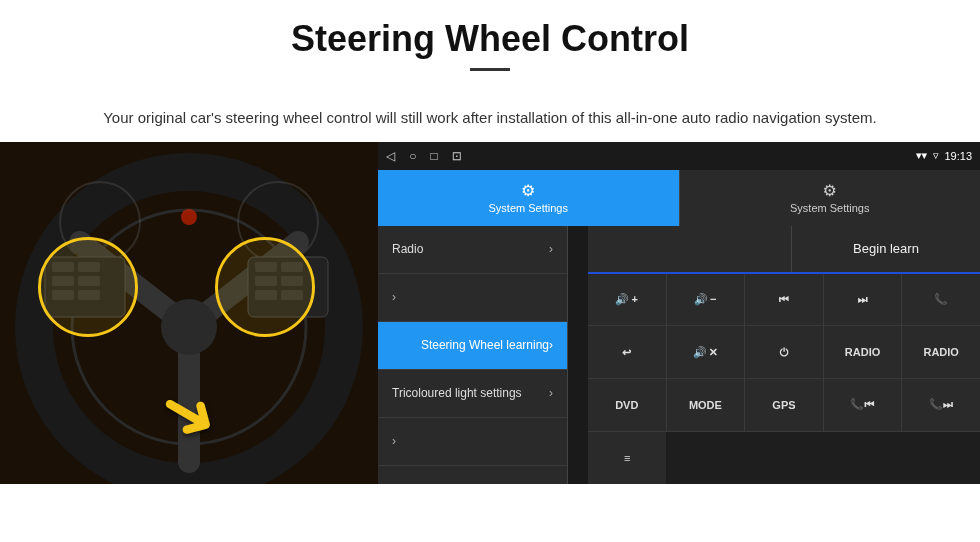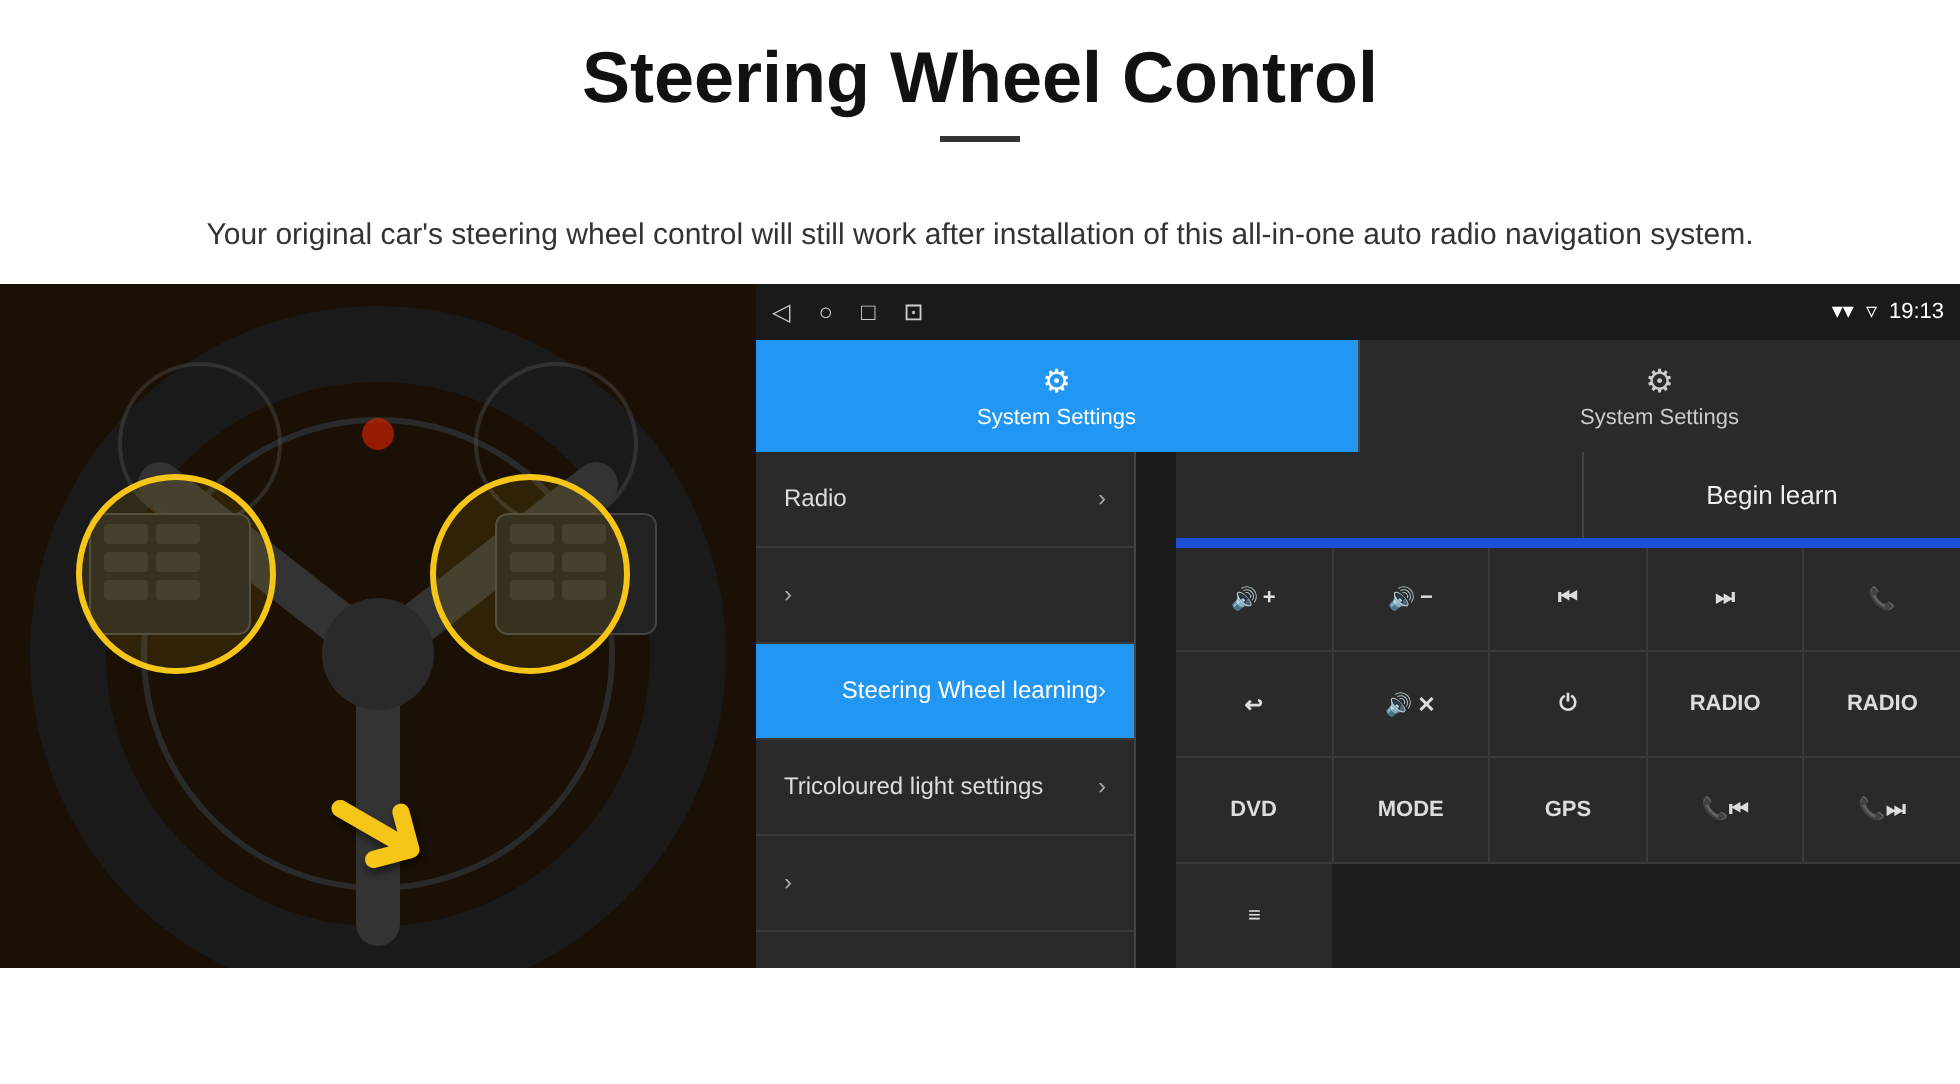--- a/index.html
+++ b/index.html
@@ -207,21 +207,21 @@
       background: #1e1e1e;
       display: flex;
       flex-direction: column;
     }
 
     
     .begin-learn-row {
       display: flex;
       align-items: center;
       height: 48px;
-      border-bottom: 5px solid #1d4ed8;
+      border-bottom: 2px solid #1d4ed8;
     }
     .learn-input {
       flex: 1;
       height: 100%;
       background: #2a2a2a;
       border: none;
       border-right: 1px solid #444;
     }
     .begin-learn-btn {
       width: 188px;

